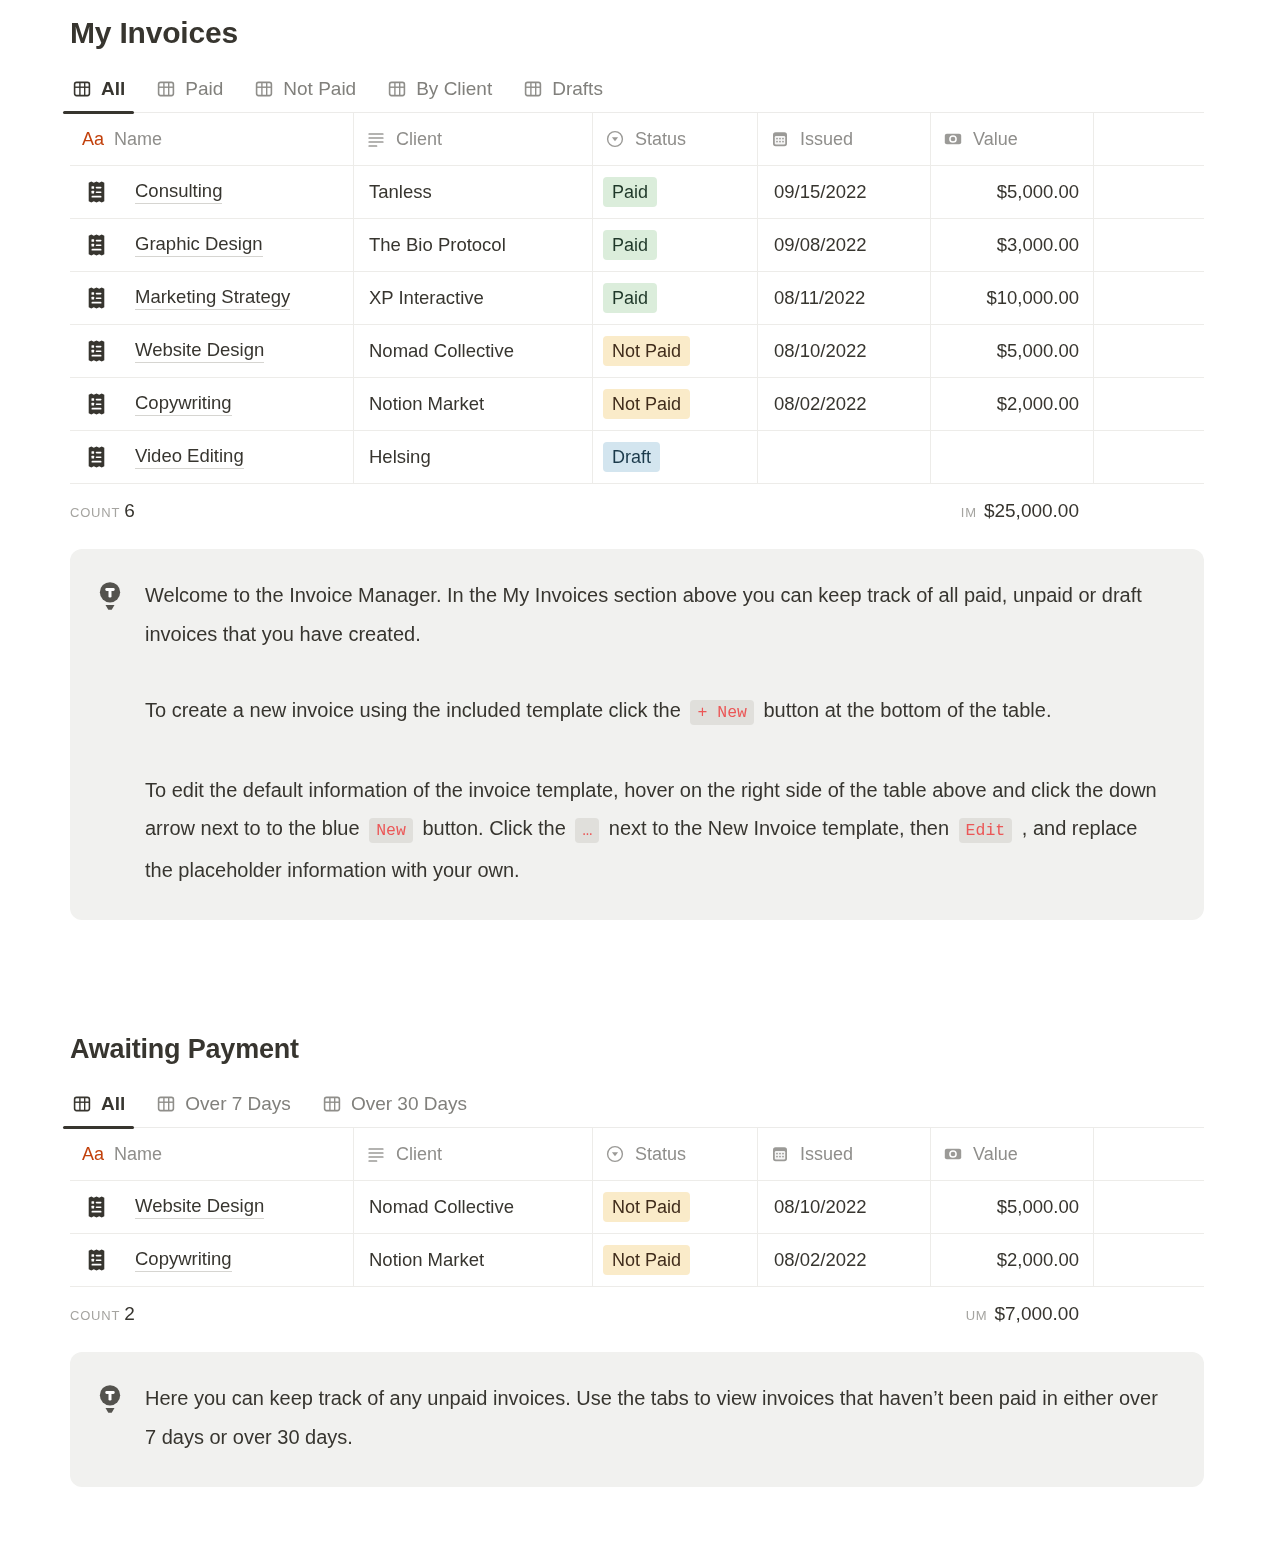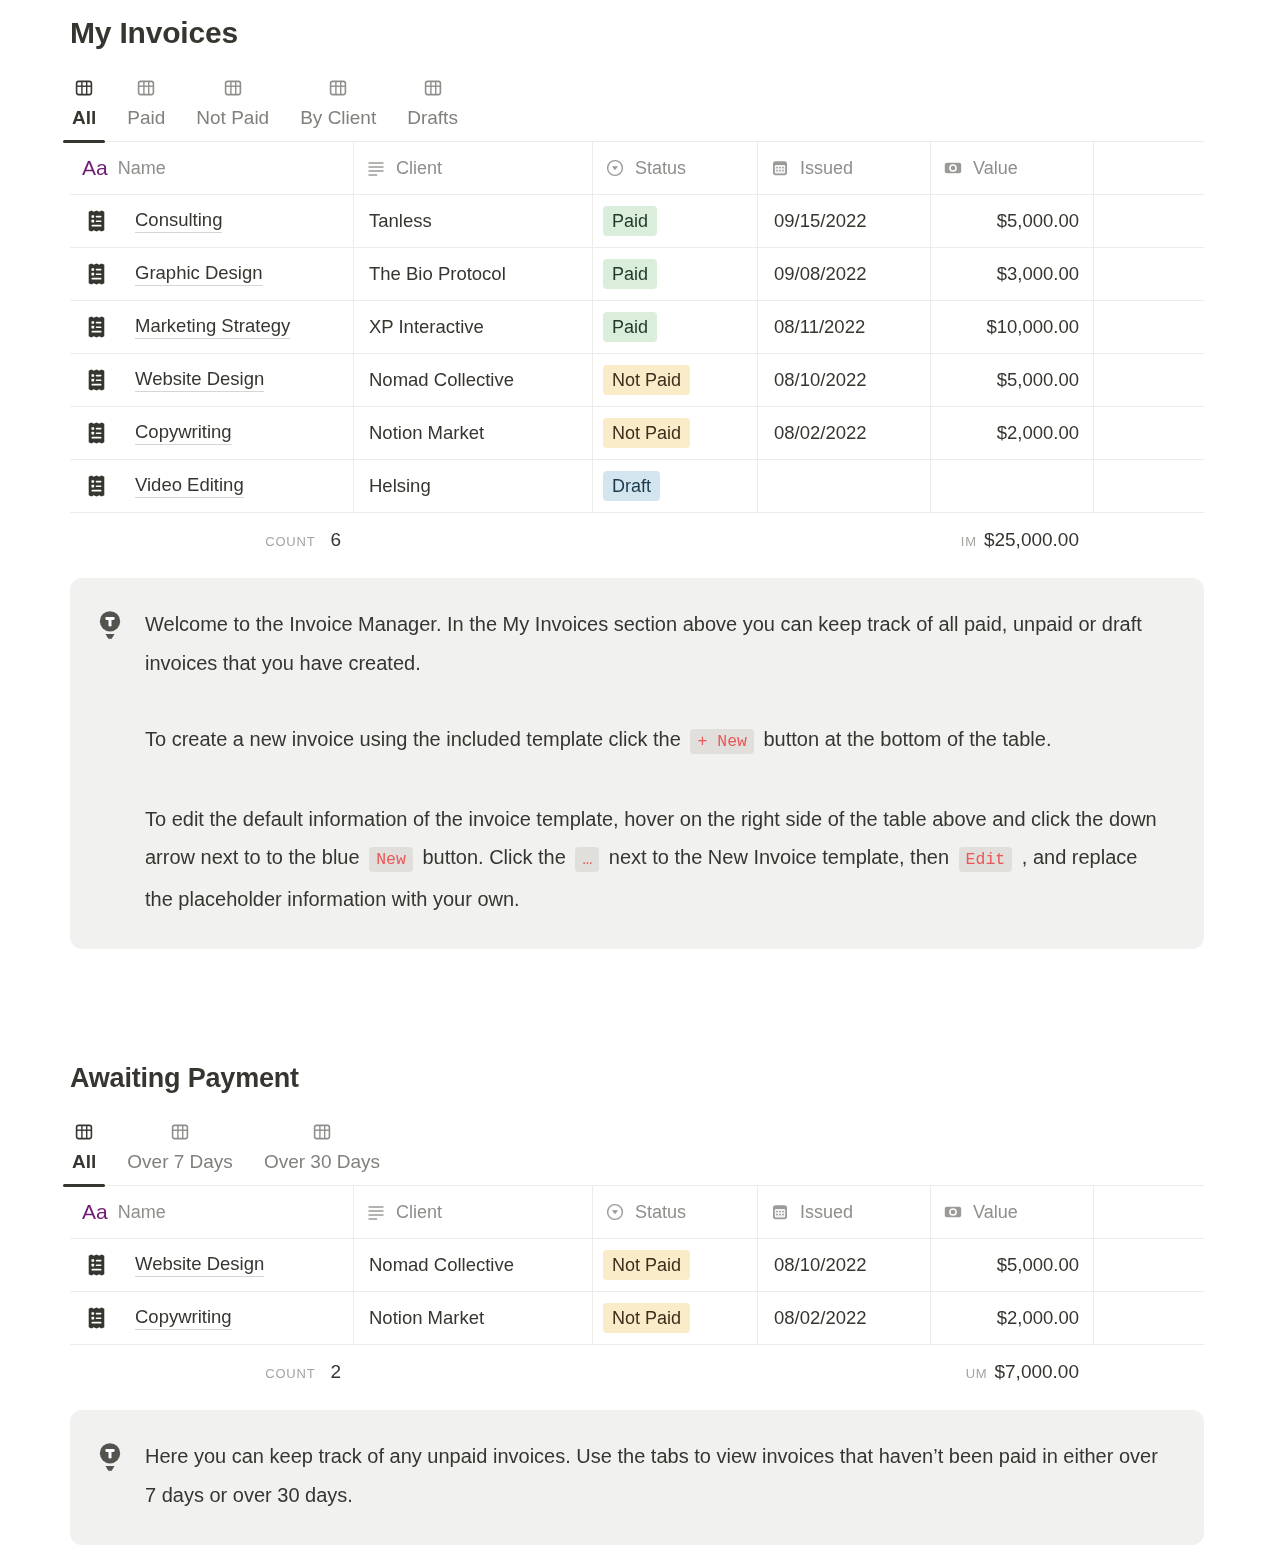--- a/index.html
+++ b/index.html
@@ -10,54 +10,54 @@
   }
   .page{width:1134px;padding:16px 68px 20px 70px;}
 
   
   .sec-title{font-size:30px;font-weight:700;letter-spacing:-0.2px;margin:0 0 24px;}
   .sec-title.h2{font-size:27px;margin:114px 0 24px;}
 
   
   .tabs{display:flex;align-items:flex-end;border-bottom:1px solid #ECEBE9;}
   .tab{position:relative;display:flex;align-items:center;gap:9px;font-size:19px;
-       color:#81807C;padding:4px 9px 12px;margin-right:13px;cursor:pointer;white-space:nowrap;flex-direction:column;}
+       color:#81807C;padding:4px 9px 12px;margin-right:13px;cursor:pointer;white-space:nowrap;}
   .tab:first-child{margin-left:-7px;}
   .tab .icn{width:20px;height:20px;color:#8F8E8A;flex:0 0 auto;}
   .tab.active{color:#37352F;font-weight:600;}
   .tab.active .icn{color:#37352F;}
   .tab.active::after{content:"";position:absolute;left:0;right:0;bottom:-2px;height:3px;
        background:#37352F;border-radius:2px;}
 
   
   .trow{display:grid;grid-template-columns:283px 239px 165px 173px 163px 1fr;
         border-bottom:1px solid #EDECE9;min-height:52px;}
   .cell{display:flex;align-items:center;font-size:18.5px;min-width:0;}
   .cell + .cell{border-left:1px solid #EDECE9;}
   .thead .cell{color:#8F8E8B;font-size:18px;gap:10px;padding:0 12px;}
-  .aa-icn{font-size:21px;color:#701a75;letter-spacing:0;}
+  .aa-icn{font-size:18px;color:#c2410c;letter-spacing:0;}
   .h-icn{width:20px;height:20px;color:#9B9A97;flex:0 0 auto;}
 
   .c-name{padding:0 12px 0 17px;gap:13px;}
   .icn-receipt{width:19px;height:22px;color:#37352F;flex:0 0 auto;}
   .pagelink{font-weight:500;border-bottom:1.5px solid #D6D5D1;padding-bottom:1px;cursor:pointer;margin-left:16px;}
   .c-client{padding:0 15px;}
   .c-status{padding:0 10px;}
   .c-issued{padding:0 16px;}
   .c-value{justify-content:flex-end;padding:0 14px;}
 
   .badge{display:inline-block;padding:3px 9px;border-radius:4px;font-size:18px;line-height:24px;}
   .badge:empty{display:none;}
   .badge[data-color="green"]{background:#DBEDDB;color:#1F3829;}
   .badge[data-color="yellow"]{background:#FAEBC9;color:#402C1B;}
   .badge[data-color="blue"]{background:#D3E5EF;color:#1B3A4B;}
 
   .tfoot{display:grid;grid-template-columns:283px 239px 165px 173px 163px 1fr;
          min-height:53px;align-items:center;}
-  .f-count{grid-column:1;display:flex;justify-content:flex-end;align-items:baseline;gap:15px;
+  .f-count{grid-column:1;display:flex;justify-content:flex-start;align-items:baseline;gap:4px;
            padding-right:12px;cursor:pointer;}
   .f-sum{grid-column:5;display:flex;justify-content:flex-end;align-items:baseline;gap:7px;
          padding-right:14px;cursor:pointer;}
   .f-label{font-size:13px;letter-spacing:0.8px;color:#A5A4A0;}
   .f-num{font-size:19px;color:#37352F;}
 
   
   .callout{display:flex;gap:22px;background:#F1F1EF;border-radius:12px;
            padding:27px 38px 31px 27px;margin-top:12px;box-sizing:border-box;}
   .icn-bulb{width:26px;height:32px;color:#54534E;flex:0 0 26px;margin-top:4px;}

